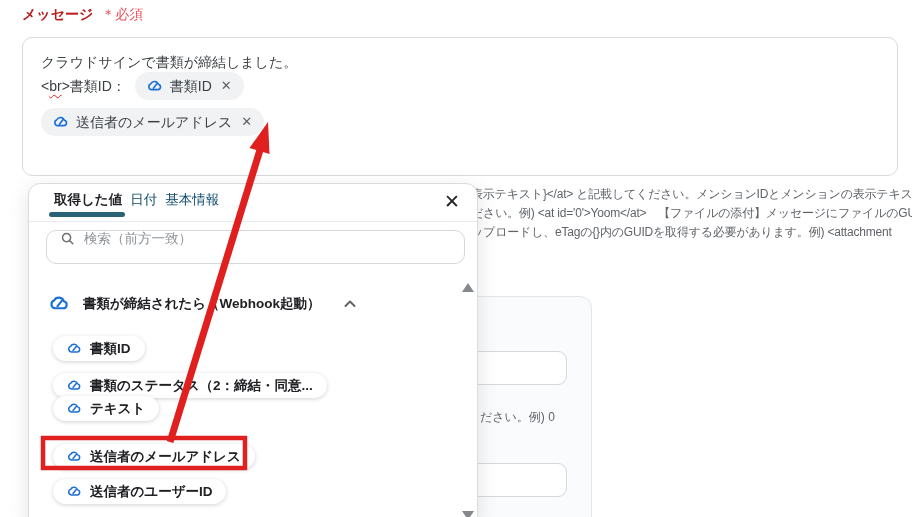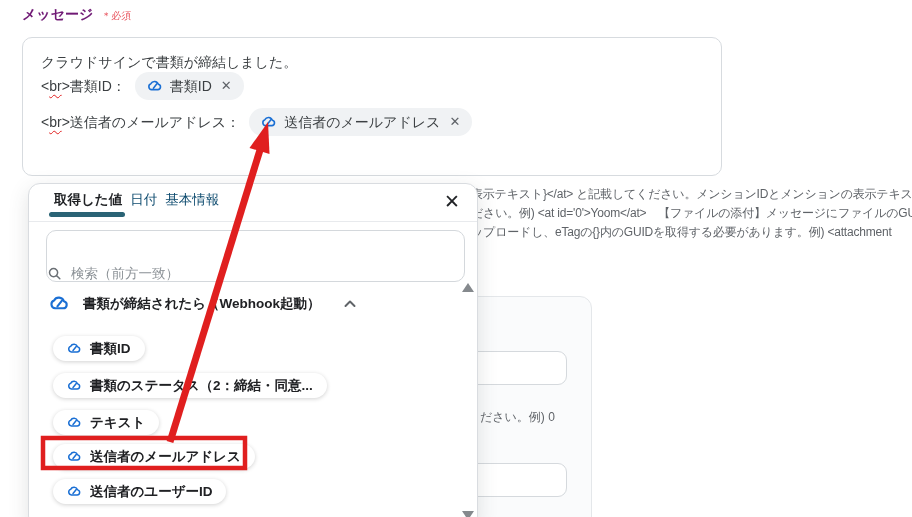--- a/index.html
+++ b/index.html
@@ -4,25 +4,25 @@
 <style>
   * { margin:0; padding:0; box-sizing:border-box; }
   html,body { background:#fff; }
   .stage {
     position:relative; width:912px; height:517px; overflow:hidden;
     background:#fff; font-family:"Liberation Sans","DejaVu Sans",sans-serif;
     color:#3c4043; font-size:14px;
   }
   
   .field-label-row { position:absolute; left:22px; top:6px; display:flex; align-items:baseline; gap:8px; }
-  .field-label { font-size:14px; font-weight:700; color:#701a75; }
-  .required-badge { font-size:10px; color:#e8555f; }
+  .field-label { font-size:14px; font-weight:700; color:#b91c1c; }
+  .required-badge { font-size:14px; color:#e8555f; }
   
   .message-box {
-    position:absolute; left:22px; top:37px; width:700px; height:139px;
+    position:absolute; left:22px; top:37px; width:876px; height:139px;
     border:1px solid #d7dbdf; border-radius:10px; background:#fff;
     padding:14px 18px; line-height:20px;
   }
   .msg-line1 { color:#3c4043; }
   .msg-row { display:flex; align-items:center; gap:9px; }
   .msg-row.second { margin-top:8px; }
   .wavy { text-decoration-line:underline; text-decoration-style:wavy; text-decoration-color:#e02020; text-decoration-thickness:1px; text-underline-offset:3px; }
   .var-chip {
     display:inline-flex; align-items:center; gap:7px; height:28px;
     background:#f0f2f4; border-radius:16px; padding:0 12px; color:#3c4043;
@@ -54,36 +54,36 @@
     box-shadow:0 6px 20px rgba(60,64,67,.15);
   }
   .popup-tabs { position:absolute; left:25px; top:7px; display:flex; gap:8px; }
   .tab { font-size:13.5px; color:#0c4a6e; padding-bottom:10px; cursor:pointer; white-space:nowrap; }
   .tab.active { color:#1f2124; font-weight:700; }
   .tab-indicator { position:absolute; left:20px; top:28px; width:76px; height:5px; border-radius:3px; background:#2a6375; }
   .popup-divider { position:absolute; left:0; right:0; top:37px; height:1px; background:#e8eaed; }
   .popup-close { position:absolute; right:12px; top:5px; width:26px; height:26px; border:none; background:none;
     font-size:19px; color:#1f2124; cursor:pointer; line-height:26px; text-align:center; font-family:inherit; }
   .search-box {
-    position:absolute; left:17px; top:46px; width:419px; height:52px;
-    border:1px solid #d4d8dc; border-radius:10px; display:flex; align-items:flex-end;
-    gap:9px; background:#fff;
+    position:absolute; left:17px; top:46px; width:419px; height:34px;
+    border:1px solid #d4d8dc; border-radius:10px; display:flex; align-items:flex-start;
+    padding-left:13px; gap:9px; background:#fff;
   }
   .search-box input { border:none; outline:none; flex:1; font:inherit; font-size:13.5px; color:#3c4043; background:transparent; }
   .search-box input::placeholder { color:#8b9196; }
   .group-row { position:absolute; left:20px; top:109px; display:flex; align-items:center; gap:13px; cursor:pointer; }
   .group-label { font-size:13.5px; font-weight:700; color:#202124; white-space:nowrap; }
   .chev { margin-left:10px; }
   .list-chip {
     position:absolute; left:24px; display:inline-flex; align-items:center; gap:8px; height:25px;
     background:#fff; border-radius:13px; padding:0 14px; white-space:nowrap;
     font-size:13.5px; font-weight:700; color:#202124;
     box-shadow:0 1px 4px rgba(0,0,0,.18); cursor:pointer;
   }
-  .chip-0 { top:152px; } .chip-1 { top:189px; } .chip-2 { top:226px;justify-content:center; } .chip-3 { top:260px; } .chip-4 { top:295px; }
+  .chip-0 { top:152px; } .chip-1 { top:189px; } .chip-2 { top:212px;justify-content:center; } .chip-3 { top:260px; } .chip-4 { top:295px; }
   .scroll-up { position:absolute; left:433px; top:99px; width:0; height:0;
     border-left:6px solid transparent; border-right:6px solid transparent; border-bottom:9px solid #85898d; cursor:pointer; }
   .scroll-down { position:absolute; left:433px; top:327px; width:0; height:0;
     border-left:6px solid transparent; border-right:6px solid transparent; border-top:9px solid #85898d; cursor:pointer; }
   
   .annotation { position:absolute; left:0; top:0; z-index:10; pointer-events:none; }
 </style>
 </head>
 <body>
 
@@ -101,21 +101,20 @@
       <span class="var-chip">
         <svg class="cloud-ic" width="16" height="16" viewBox="0 0 24 24" fill="none" stroke="#1a6fd4" stroke-width="2.4" stroke-linecap="round" stroke-linejoin="round">
             <path d="M7 17.5h9.3a4.1 4.1 0 0 0 .7-8.1A6.1 6.1 0 0 0 5.8 8.6 4.6 4.6 0 0 0 7 17.5Z"></path>
             <path d="M9.6 15.2 14.8 8.7"></path>
           </svg>
         <span>書類ID</span>
         <span class="remove">✕</span>
       </span>
     </div>
     <div class="msg-row second">
-      <span><span>&lt;</span><span class="wavy">br</span><span>&gt;送信者のメールアドレス：</span></span>
       <span class="var-chip">
         <svg class="cloud-ic" width="16" height="16" viewBox="0 0 24 24" fill="none" stroke="#1a6fd4" stroke-width="2.4" stroke-linecap="round" stroke-linejoin="round">
             <path d="M7 17.5h9.3a4.1 4.1 0 0 0 .7-8.1A6.1 6.1 0 0 0 5.8 8.6 4.6 4.6 0 0 0 7 17.5Z"></path>
             <path d="M9.6 15.2 14.8 8.7"></path>
           </svg>
         <span>送信者のメールアドレス</span>
         <span class="remove">✕</span>
       </span>
     </div>
   </div>

